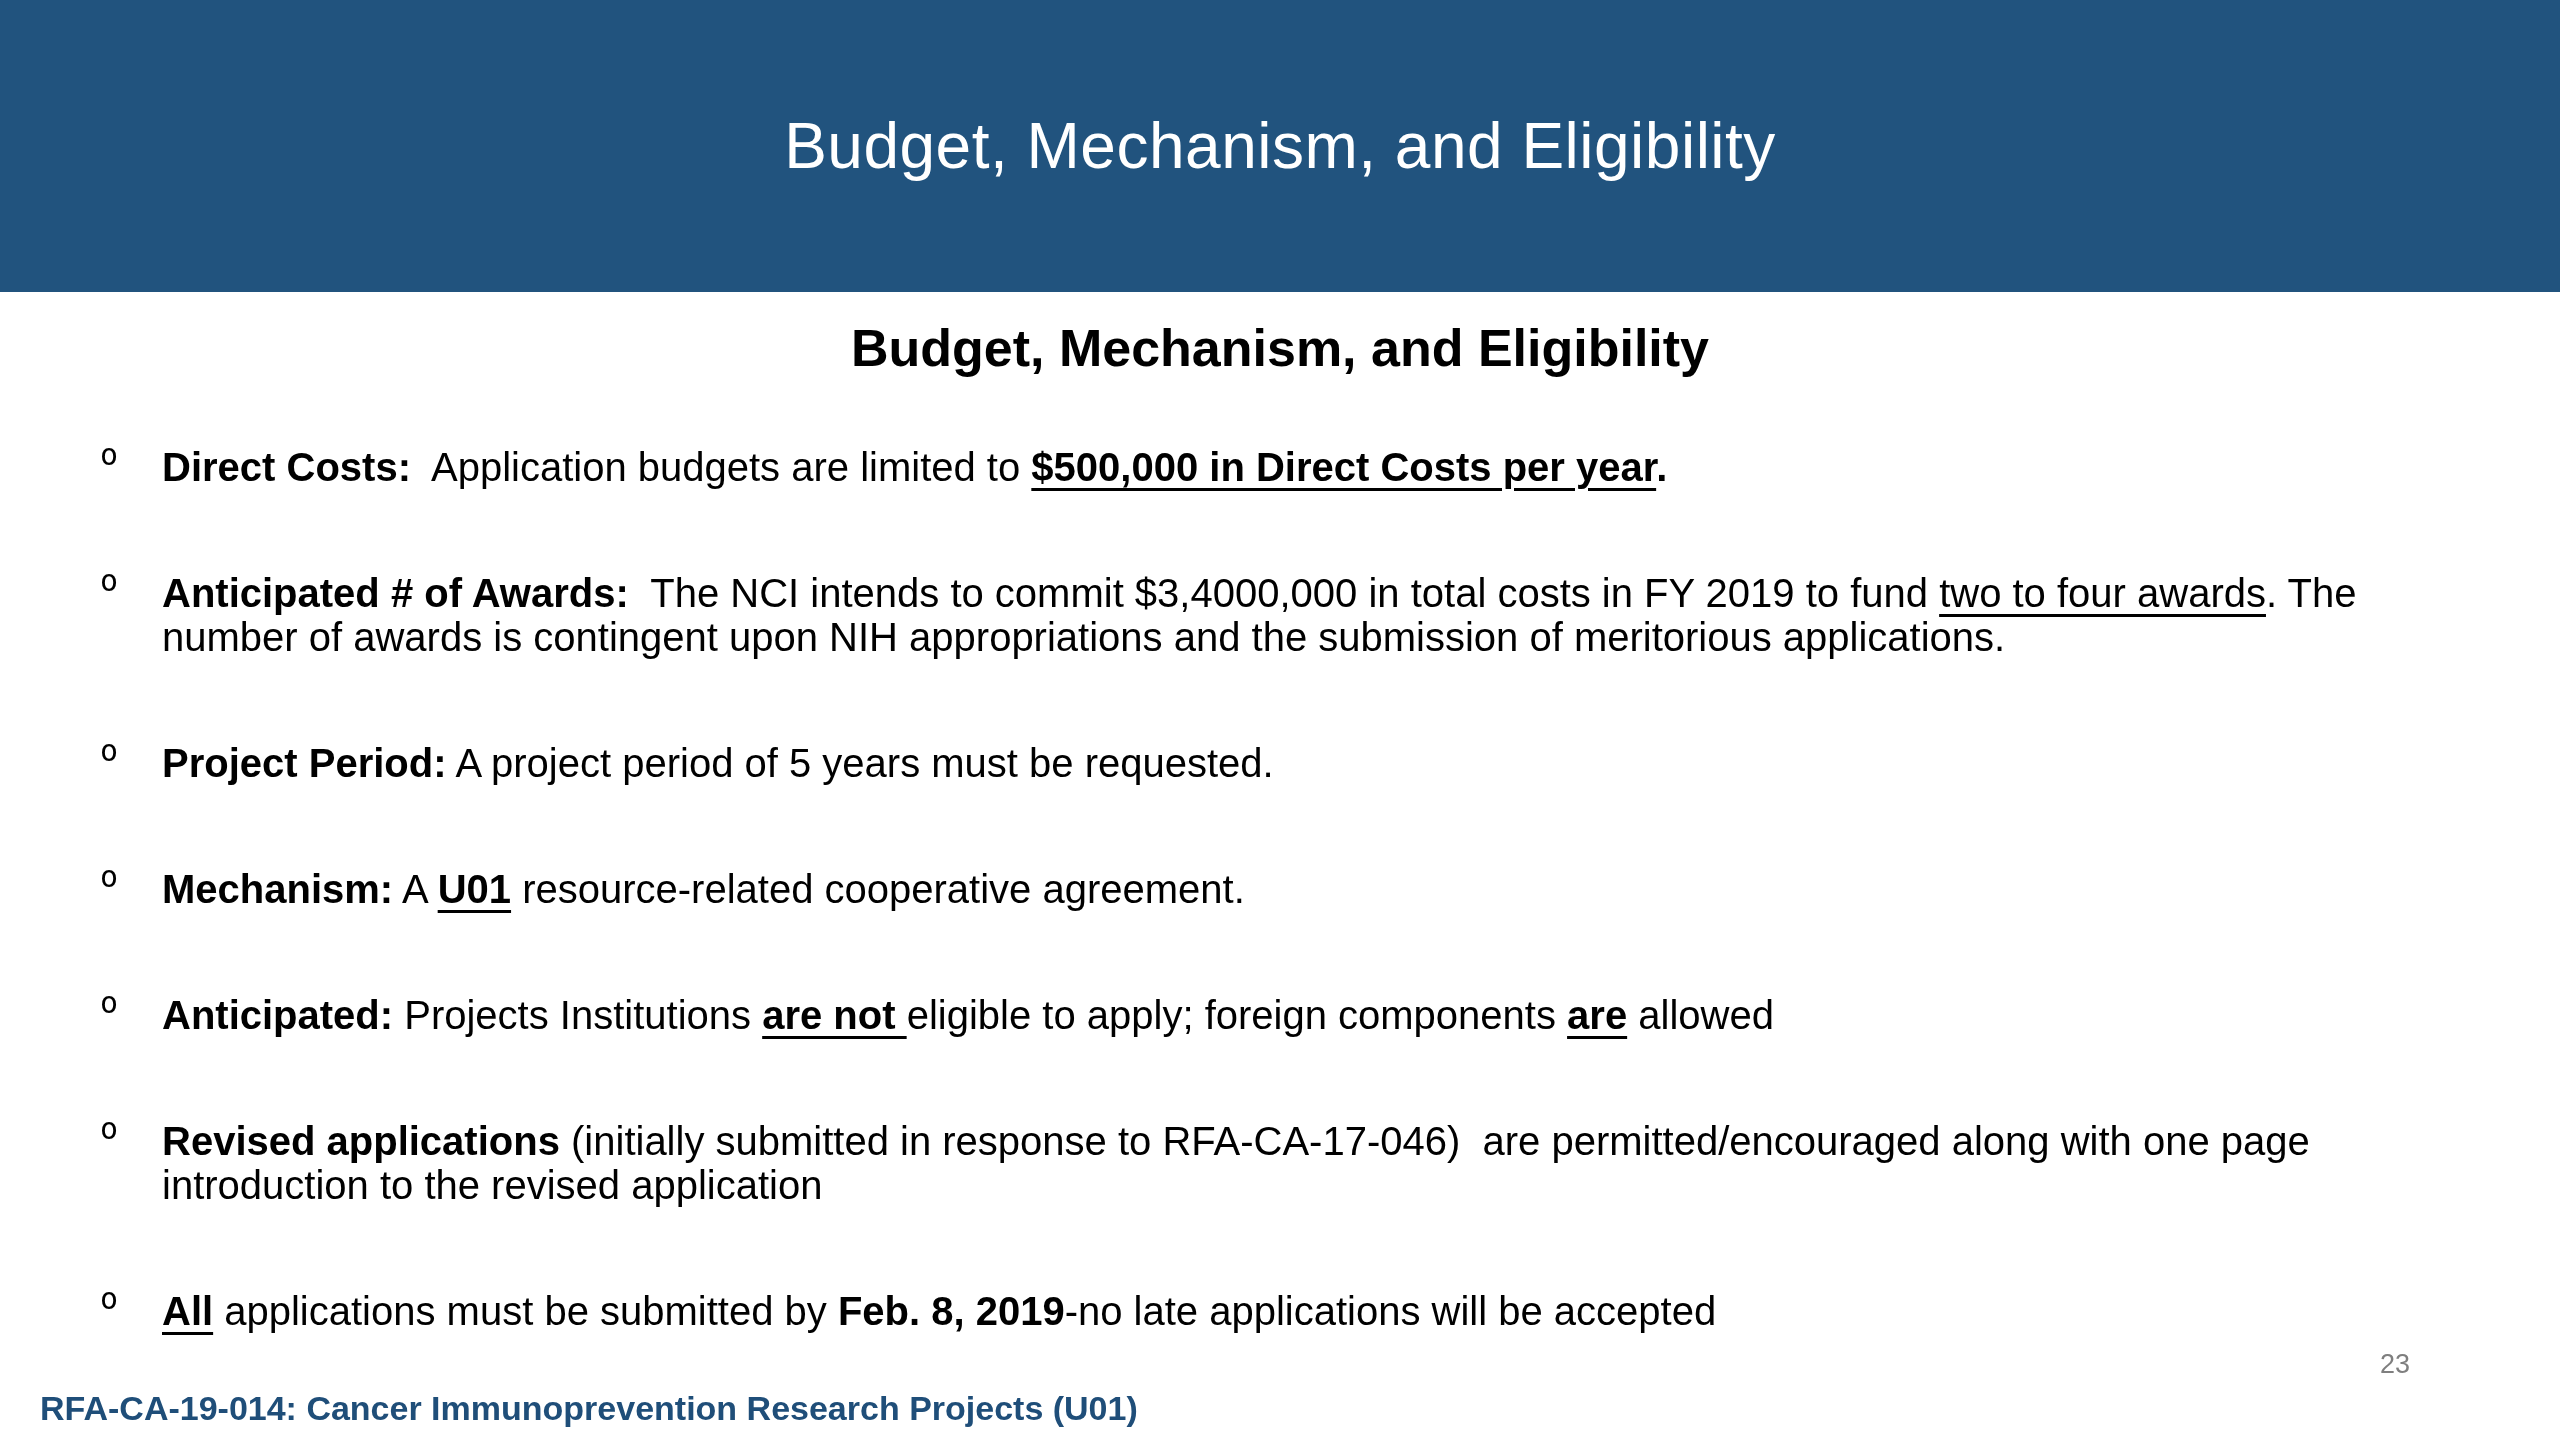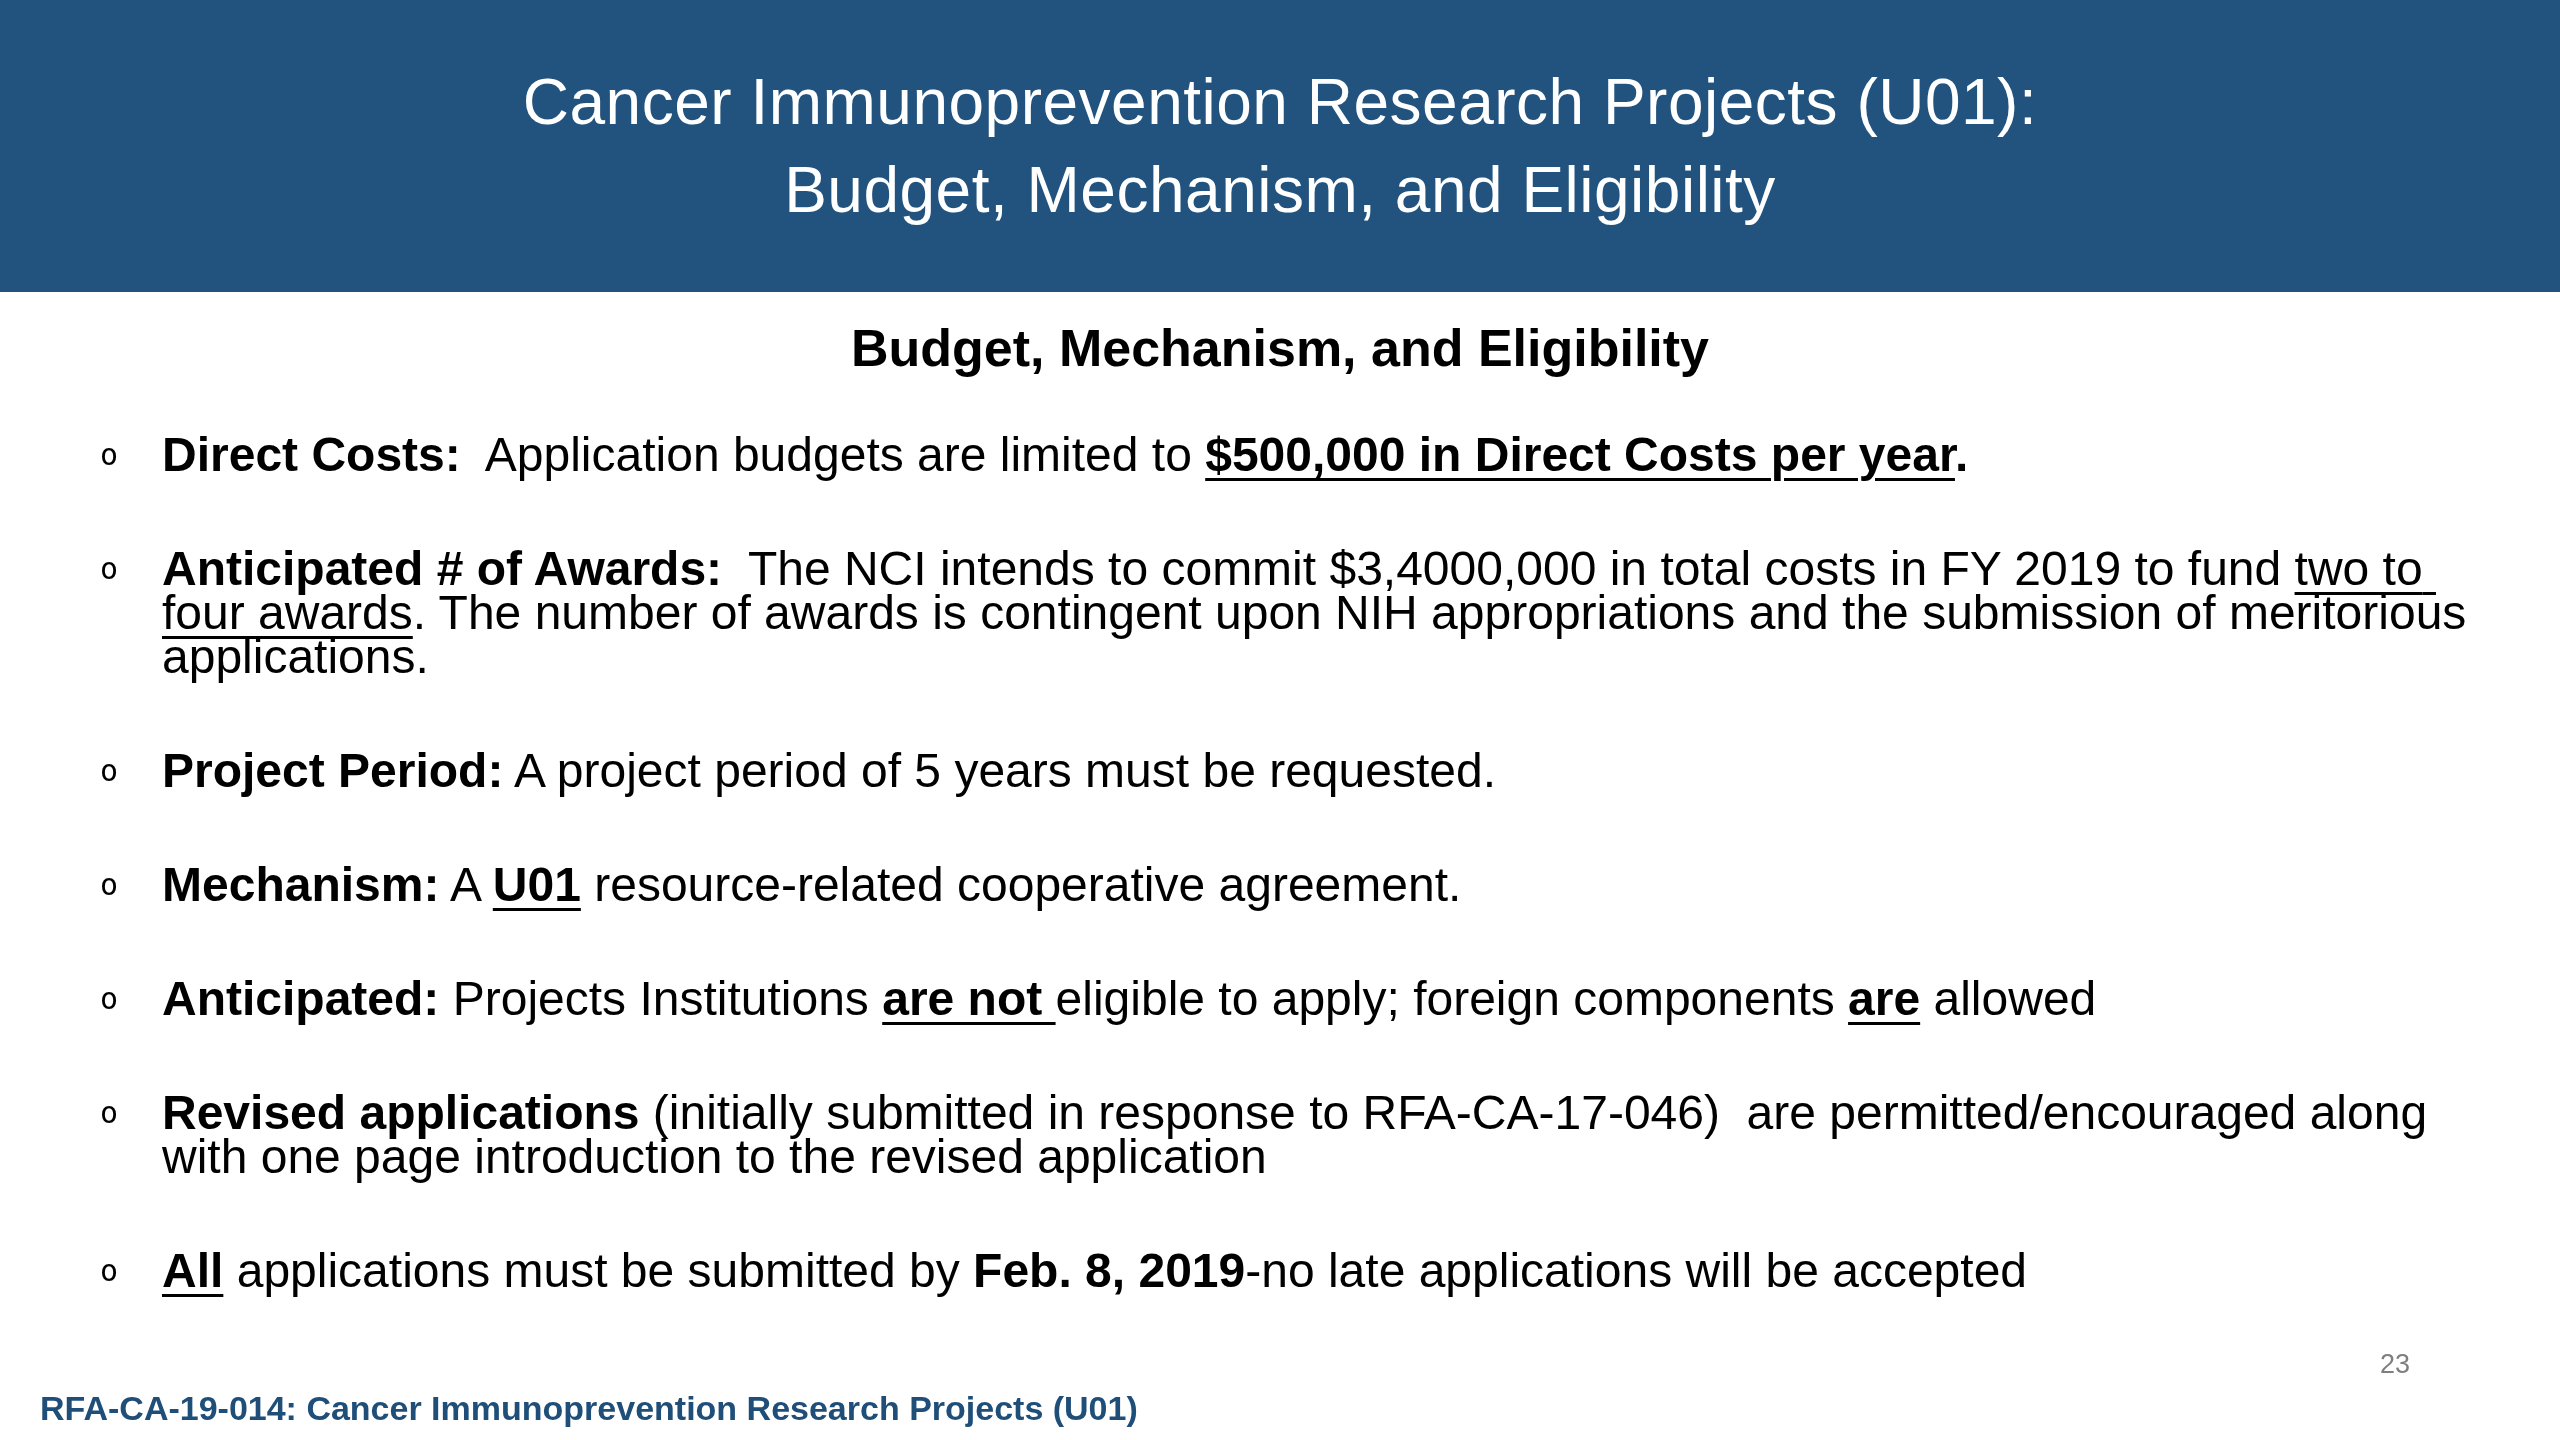--- a/index.html
+++ b/index.html
@@ -58,24 +58,25 @@
   .marker {
     flex: none;
     width: 62px;
     font-size: 30px;
     line-height: 44px;
     font-family: "DejaVu Sans Mono", monospace;
     color: #000000;
   }
   .text {
     flex: 1;
-    font-size: 48px;
+    font-size: 40px;
     line-height: 44px;
     white-space: pre-wrap;
     color: #000000;
+    margin-top: 12px;
   }
   .text .b { font-weight: bold; }
   .text .u {
     text-decoration: underline;
     text-decoration-thickness: 3px;
     text-underline-offset: 7px;
   }
   
   .footer-left {
     position: absolute;
@@ -93,21 +94,20 @@
     font-size: 27px;
     color: var(--page-num-color, #7F7F7F);
   }
 </style>
 </head>
 <body>
 
 <div class="slide">
 
   <header class="banner">
-    <div class="title-line">Cancer Immunoprevention Research Projects (U01):</div>
     <div class="title-line">Budget, Mechanism, and Eligibility</div>
   </header>
 
   <main class="body">
     <h1 class="heading">Budget, Mechanism, and Eligibility</h1>
 
     <div class="bullets">
         <div class="bullet">
           <span class="marker">o</span>
           <div class="text"><span class="b">Direct Costs:</span><span>  Application budgets are limited to </span><span class="b u">$500,000 in Direct Costs per year</span><span class="b">.</span></div>

